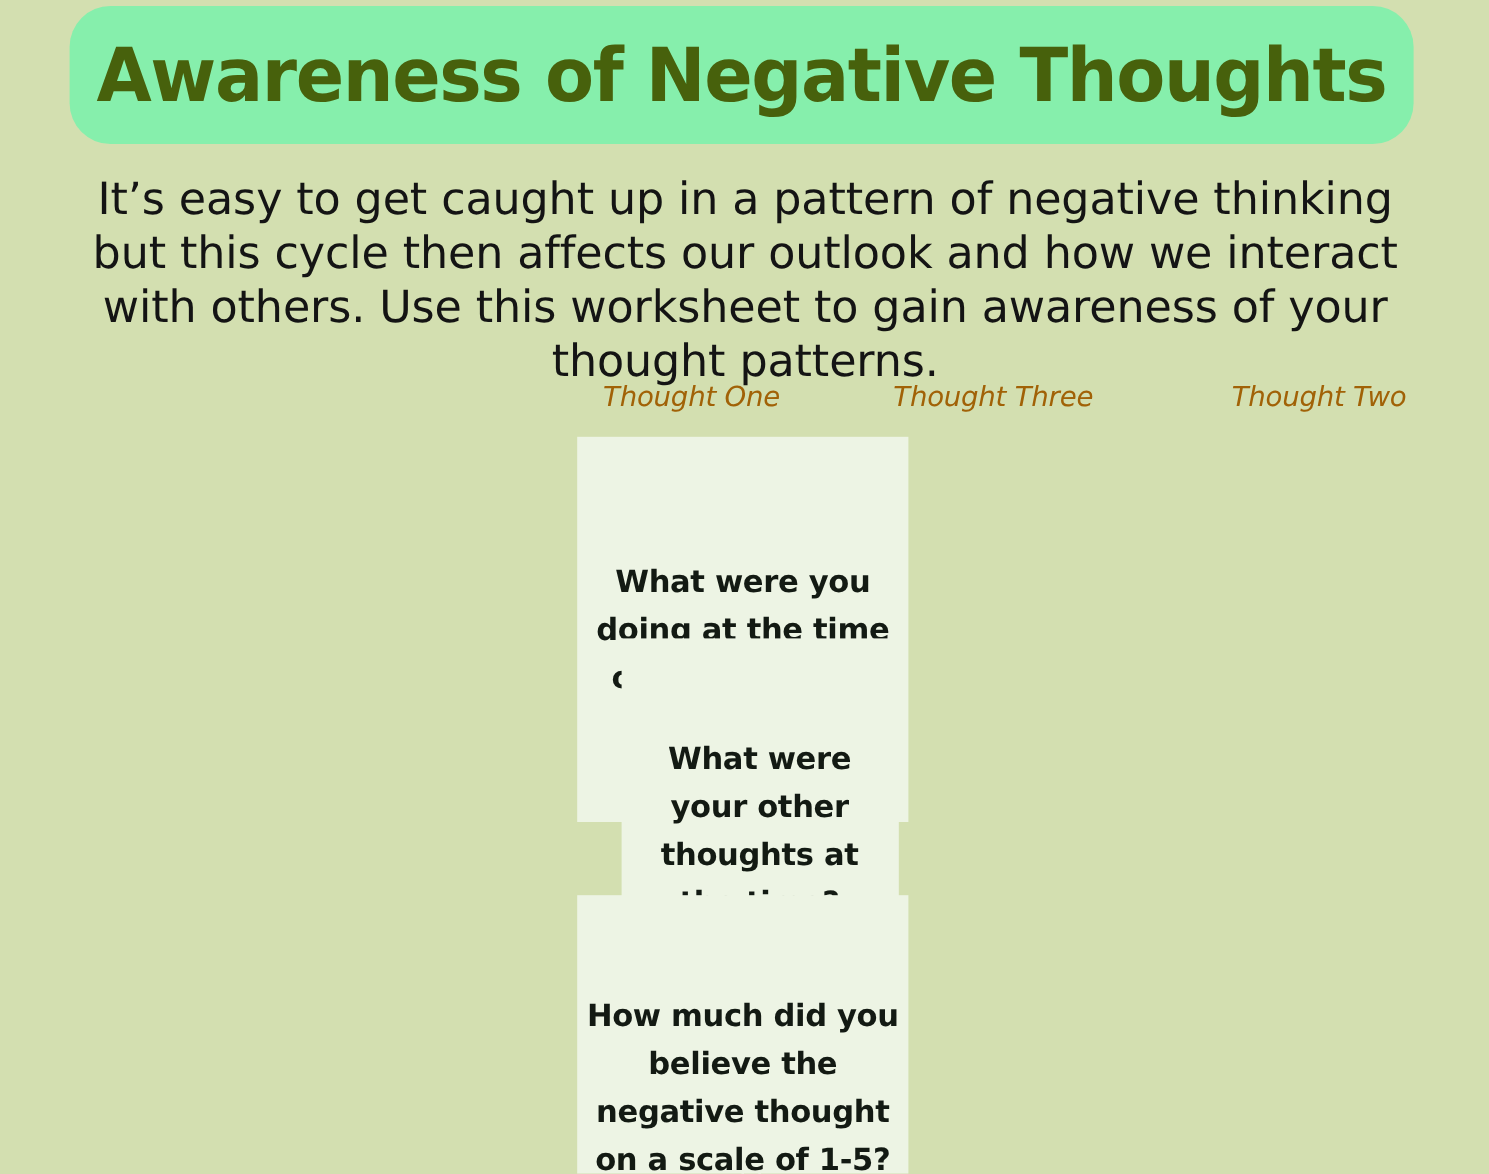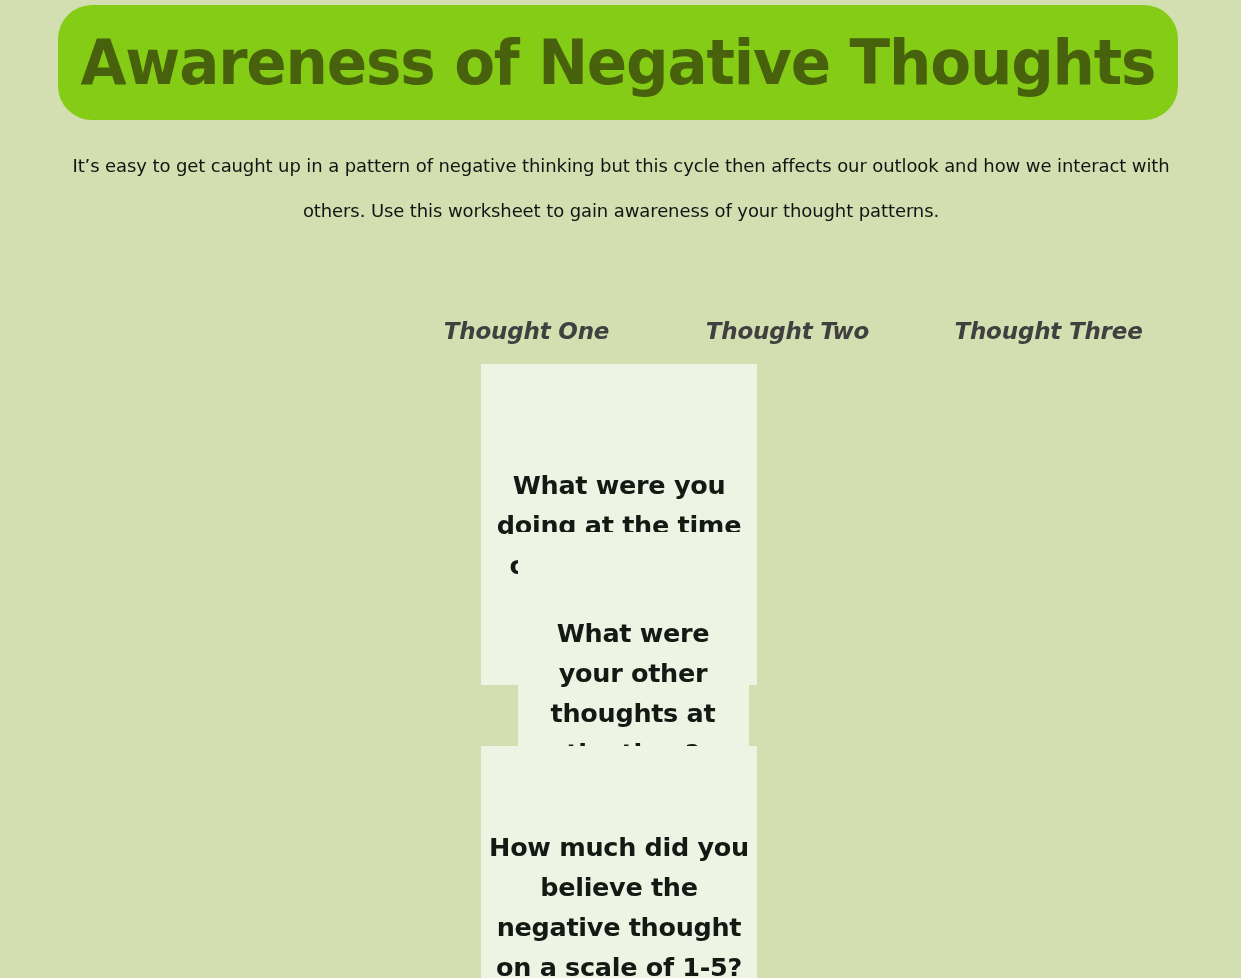--- a/index.html
+++ b/index.html
@@ -21,21 +21,21 @@
     height: 978px;
   }
 
   
   .title-panel {
     position: absolute;
     left: 58px;
     top: 5px;
     width: 1120px;
     height: 115px;
-    background: #84cc16;
+    background: #86efac;
     border-radius: 34px;
     display: flex;
     align-items: center;
     justify-content: flex-start;
   }
   .title-text {
     font-family: "DejaVu Sans", "Liberation Sans", sans-serif;
     font-size: 62px;
     font-weight: 700;
     letter-spacing: -1.2px;
@@ -46,43 +46,43 @@
   }
 
   
   .intro {
     position: absolute;
     left: 62px;
     top: 143px;
     width: 1118px;
     text-align: center;
     font-family: "DejaVu Sans", "Liberation Sans", sans-serif;
-    font-size: 18px;
+    font-size: 37px;
     font-weight: 400;
     line-height: 45px;
     color: #141414;
     letter-spacing: -0.1px;
   }
 
   
   .col-headers {
     position: absolute;
     left: 403px;
     top: 318px;
     width: 769px;
     display: flex;
   }
   .col-header {
     flex: 0 0 247px;
-    text-align: center;
+    text-align: right;
     font-family: "DejaVu Sans", "Liberation Sans", sans-serif;
     font-size: 23px;
-    font-weight: 700;
+    font-weight: 400;
     font-style: italic;
-    color: #404040;
+    color: #a16207;
     letter-spacing: -0.2px;
   }
   .col-header.gap-mid { margin-left: 14px; }
 
   
   .grid {
     position: absolute;
     left: 66px;
     top: 364px;
     width: 1106px;
@@ -134,22 +134,22 @@
 <div class="sheet">
 
   <div class="title-panel">
     <div class="title-text">Awareness of Negative Thoughts</div>
   </div>
 
   <div class="intro">It’s easy to get caught up in a pattern of negative thinking but this cycle then affects our outlook and how we interact with others. Use this worksheet to gain awareness of your thought patterns.</div>
 
   <div class="col-headers">
     <div class="col-header">Thought One</div>
+    <div class="col-header gap-mid">Thought Three</div>
     <div class="col-header gap-mid">Thought Two</div>
-    <div class="col-header gap-mid">Thought Three</div>
   </div>
 
   <div class="grid">
 
     <div class="row row-1">
       <div class="label-cell">
         <div class="label-text medium">What were you doing at the time of the thought?</div>
       </div>
       <div class="spacer"></div>
       <div class="input-cell"></div>

